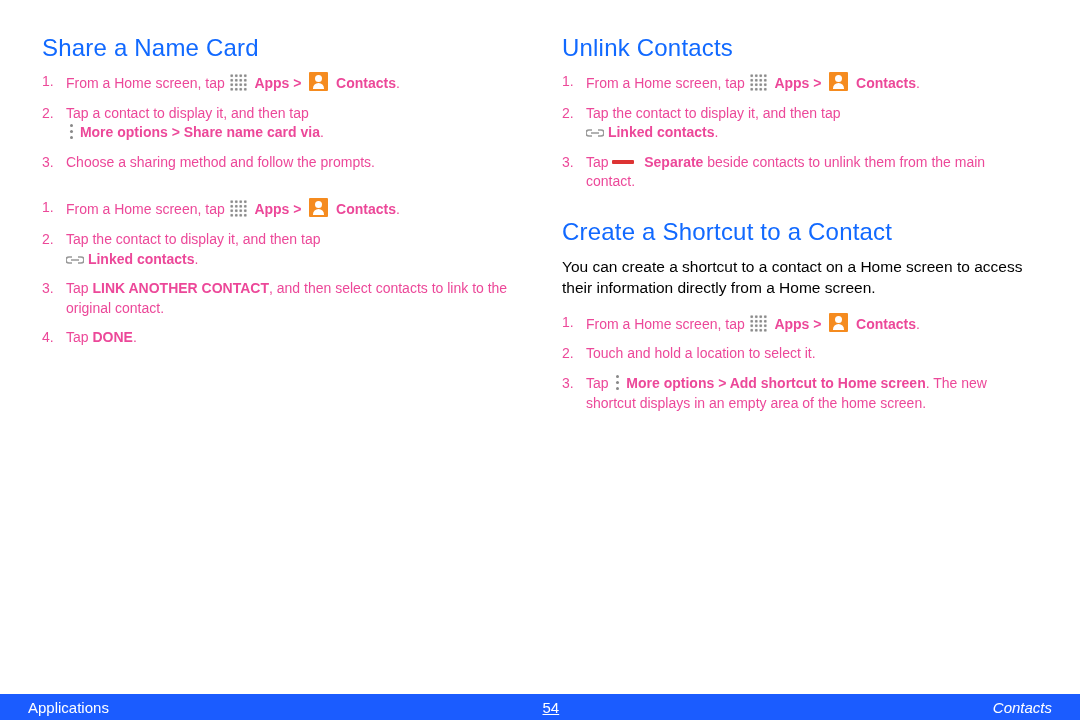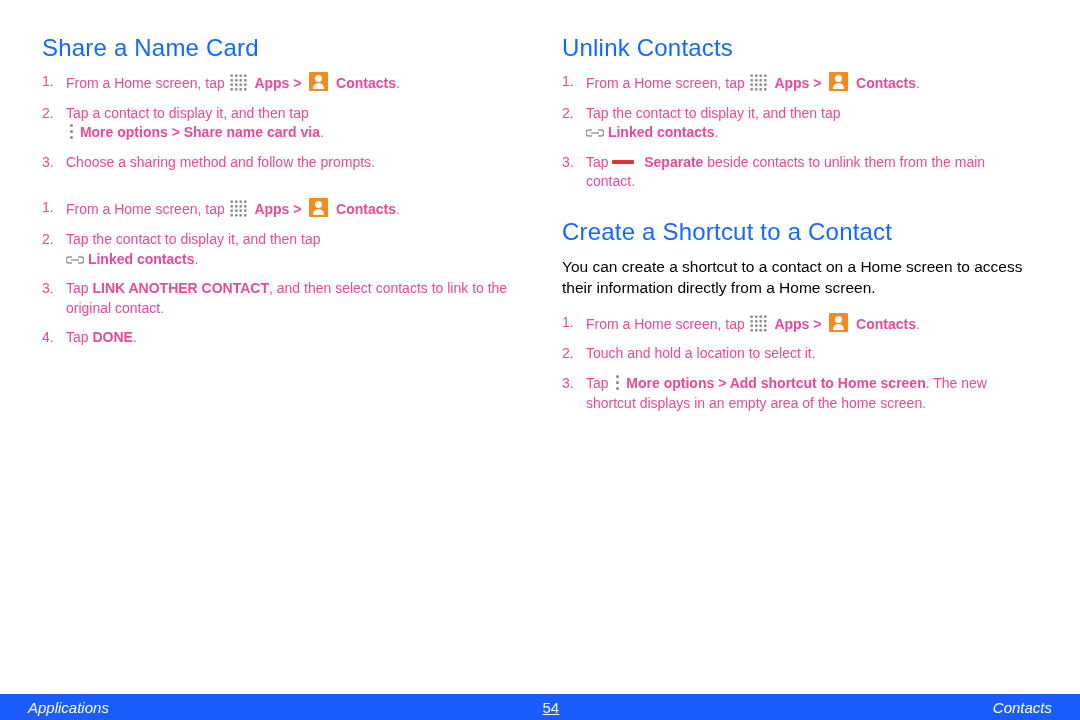--- a/index.html
+++ b/index.html
@@ -49,21 +49,21 @@
   .icon-link svg { display: block; }
   .icon-sep {
     width: 22px; height: 4px; background: #d33; border-radius: 1px; vertical-align: 3px; margin-right: 2px;
   }
 
   .footer {
     height: 26px; background: #1b5cff; color: #fff;
     display: flex; align-items: center; justify-content: space-between;
     padding: 0 28px; font-size: 15px;
   }
-  .footer .left { font-style: italic; }
+  .footer .left { }
   .footer .right { font-style: italic; }
   .footer .center { font-style: normal; text-decoration: underline; }
 </style>
 </head>
 <body>
 
 <div class="page">
   <div class="content">
 
     <div class="col">

